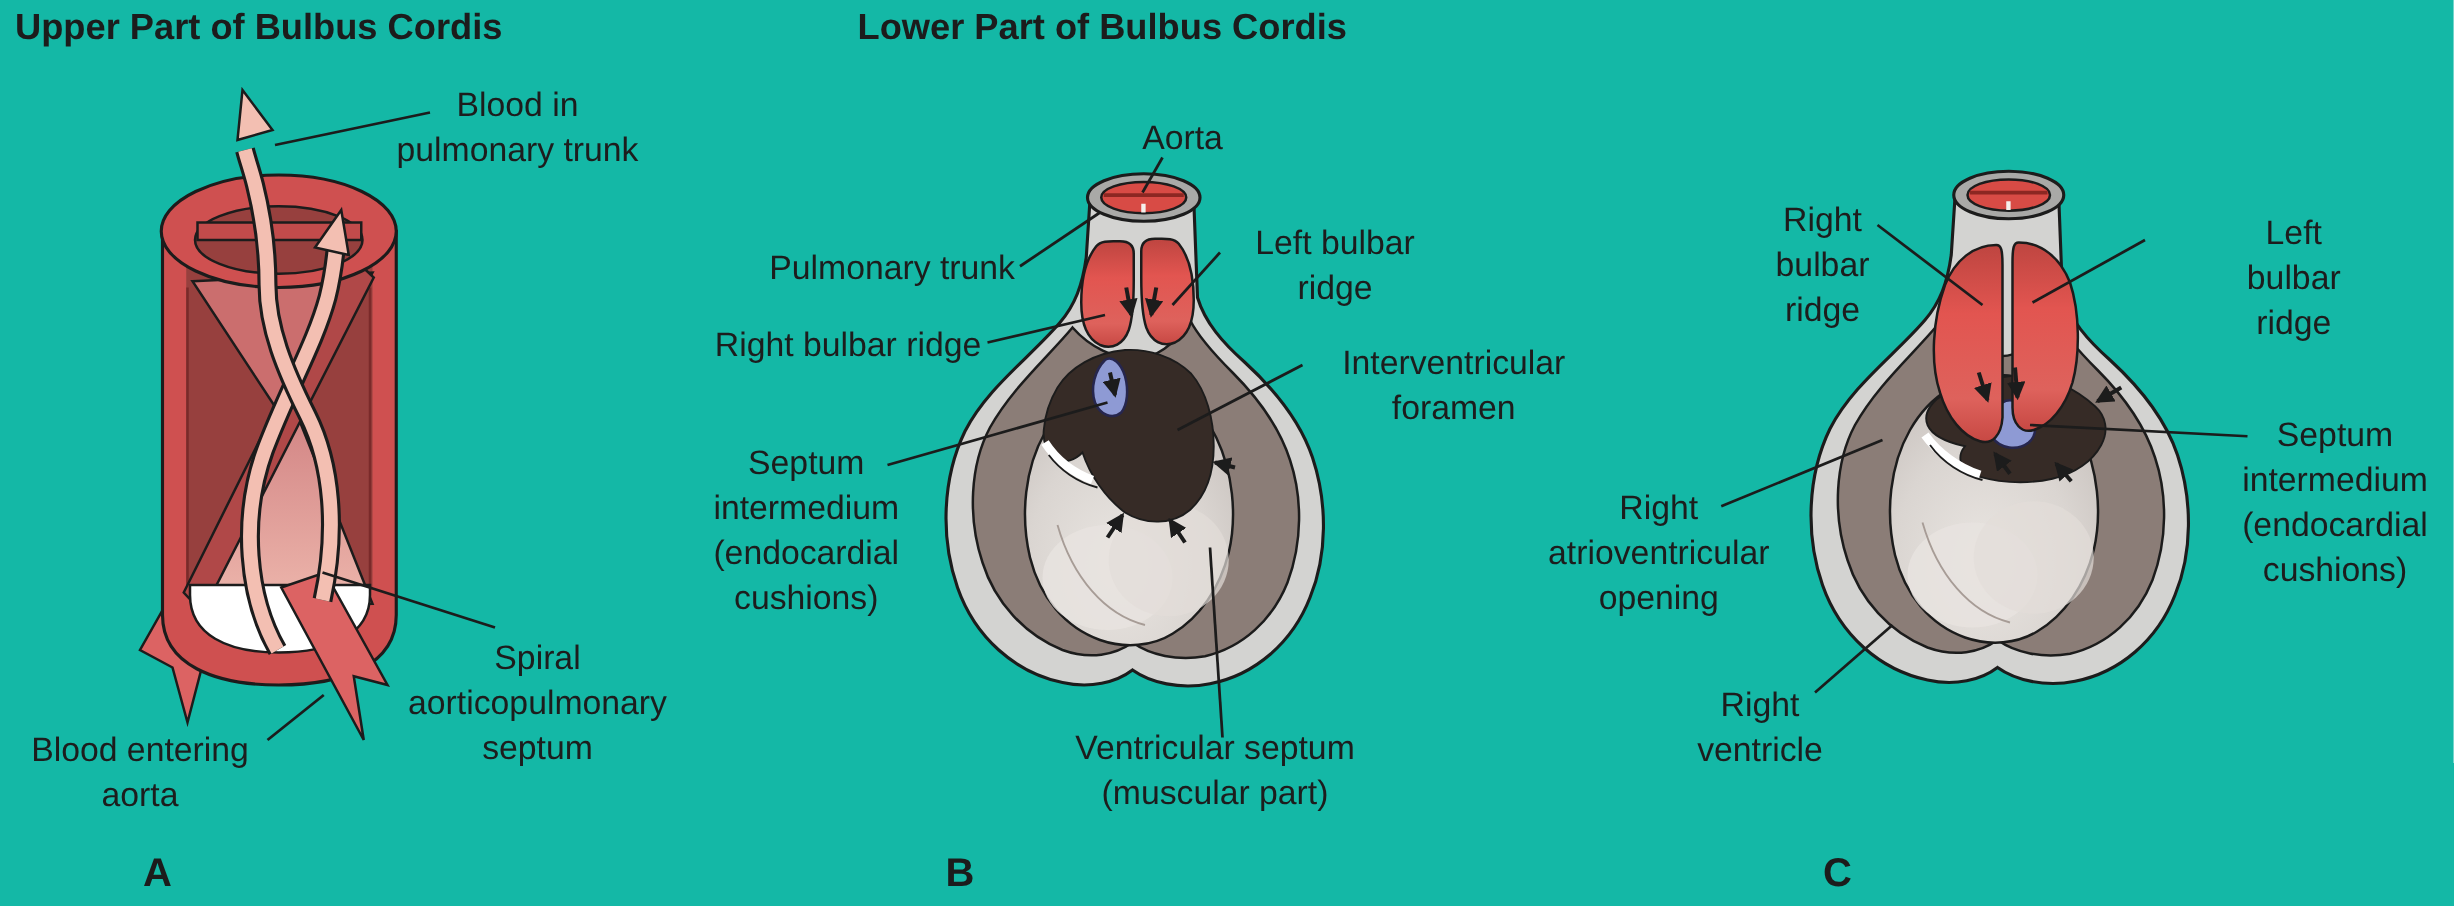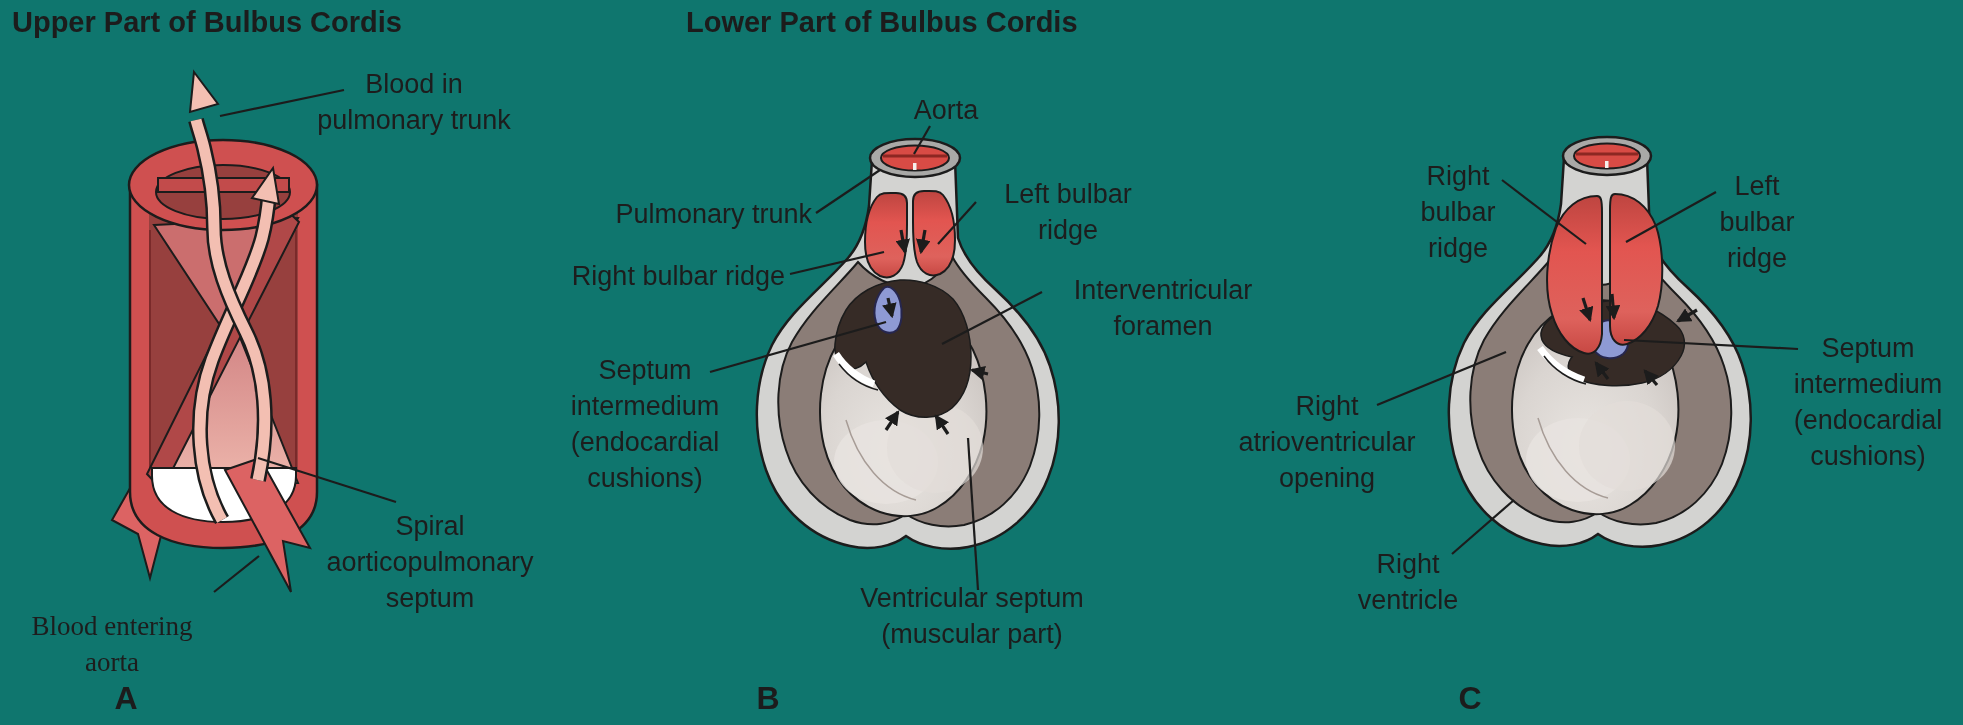--- a/index.html
+++ b/index.html
@@ -1,19 +1,19 @@
 <!DOCTYPE html>
 <html style="--ink: #1C1C1C; --red-wall: #CF5050; --red-interior: #97403E; --cone-upper: #CB6E6E; --spiral-band: #B04848; --arrow-salmon: #F3BFB2; --ribbon-red: #DC6363; --grey-outer: #D3D3D1; --grey-rim: #A9A9A7; --myocardium: #8B7D77; --cavity-base: #D3CDC9; --cavity-light: #E7E3DF; --foramen-dark: #362B26; --cushion-blue: #8E9AD4; --opening-red: #D84B45; --opening-line: #8C2722;"><head>
 <meta charset="utf-8">
 <style>
   html,body{margin:0;padding:0;background:#ffffff;}
   #canvas{
     position:relative;
     width:1963px;height:725px;
-    background:#0f766e;
+    background:#14b8a6;
     font-family:"Liberation Sans", sans-serif;
     overflow:hidden;
   }
   .title{
     position:absolute;
     font-size:29px;font-weight:bold;color:#1c1c1c;
     white-space:nowrap;
   }
   .lbl{
     position:absolute;
@@ -201,21 +201,21 @@
   </svg>
 
   <div class="title" style="left:12px;top:6px;">Upper Part of Bulbus Cordis</div>
   <div class="title" style="left:686px;top:6px;text-align:center;">Lower Part of Bulbus Cordis</div>
 
   <div class="lbl" style="left:414px;top:66px;">Blood in
 pulmonary trunk</div>
   <div class="lbl" style="left:430px;top:484px;margin-top:24px;">Spiral
 aorticopulmonary
 septum</div>
-  <div class="lbl" style="left:112px;top:608px;font-family:Liberation Serif, serif;">Blood entering
+  <div class="lbl" style="left:112px;top:582px;">Blood entering
 aorta</div>
   <div class="letter" style="left:126px;top:680px;">A</div>
 
   <div class="lbl" style="left:946px;top:92px;">Aorta</div>
   <div class="lbl ralign" style="right:1151px;top:196px;">Pulmonary trunk</div>
   <div class="lbl ralign" style="right:1178px;top:258px;">Right bulbar ridge</div>
   <div class="lbl" style="left:1068px;top:176px;">Left bulbar
 ridge</div>
   <div class="lbl" style="left:1163px;top:272px;">Interventricular
 foramen</div>
@@ -223,21 +223,21 @@
 intermedium
 (endocardial
 cushions)</div>
   <div class="lbl" style="left:972px;top:580px;">Ventricular septum
 (muscular part)</div>
   <div class="letter" style="left:768px;top:680px;">B</div>
 
   <div class="lbl" style="left:1458px;top:158px;">Right
 bulbar
 ridge</div>
-  <div class="lbl" style="left:1757px;top:168px;">Left
+  <div class="lbl" style="left:1835px;top:168px;">Left
 bulbar
 ridge</div>
   <div class="lbl" style="left:1868px;top:330px;">Septum
 intermedium
 (endocardial
 cushions)</div>
   <div class="lbl" style="left:1327px;top:388px;">Right
 atrioventricular
 opening</div>
   <div class="lbl" style="left:1408px;top:546px;">Right

